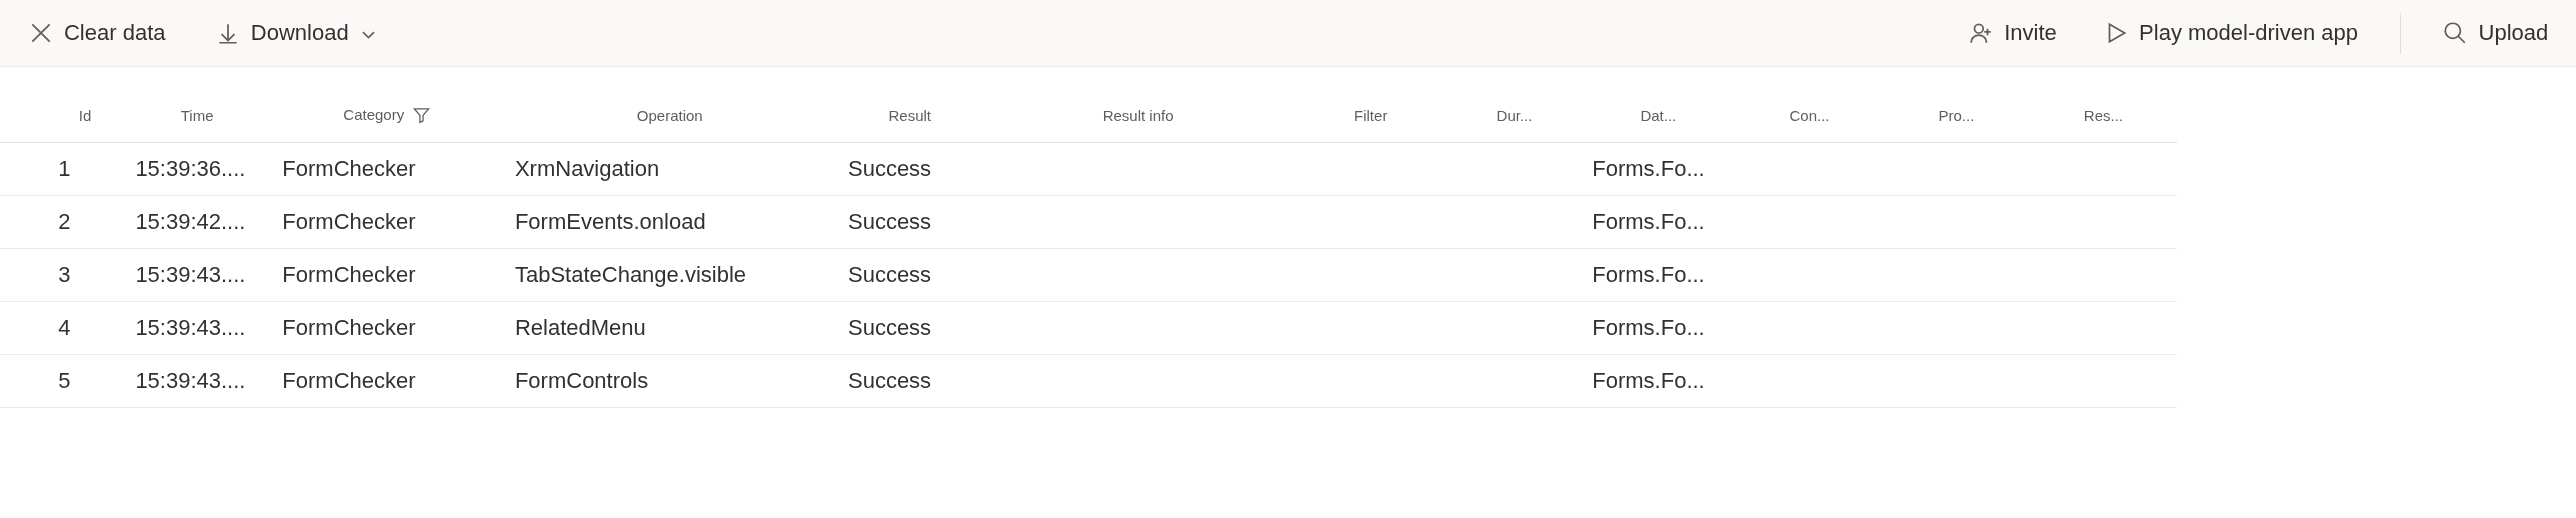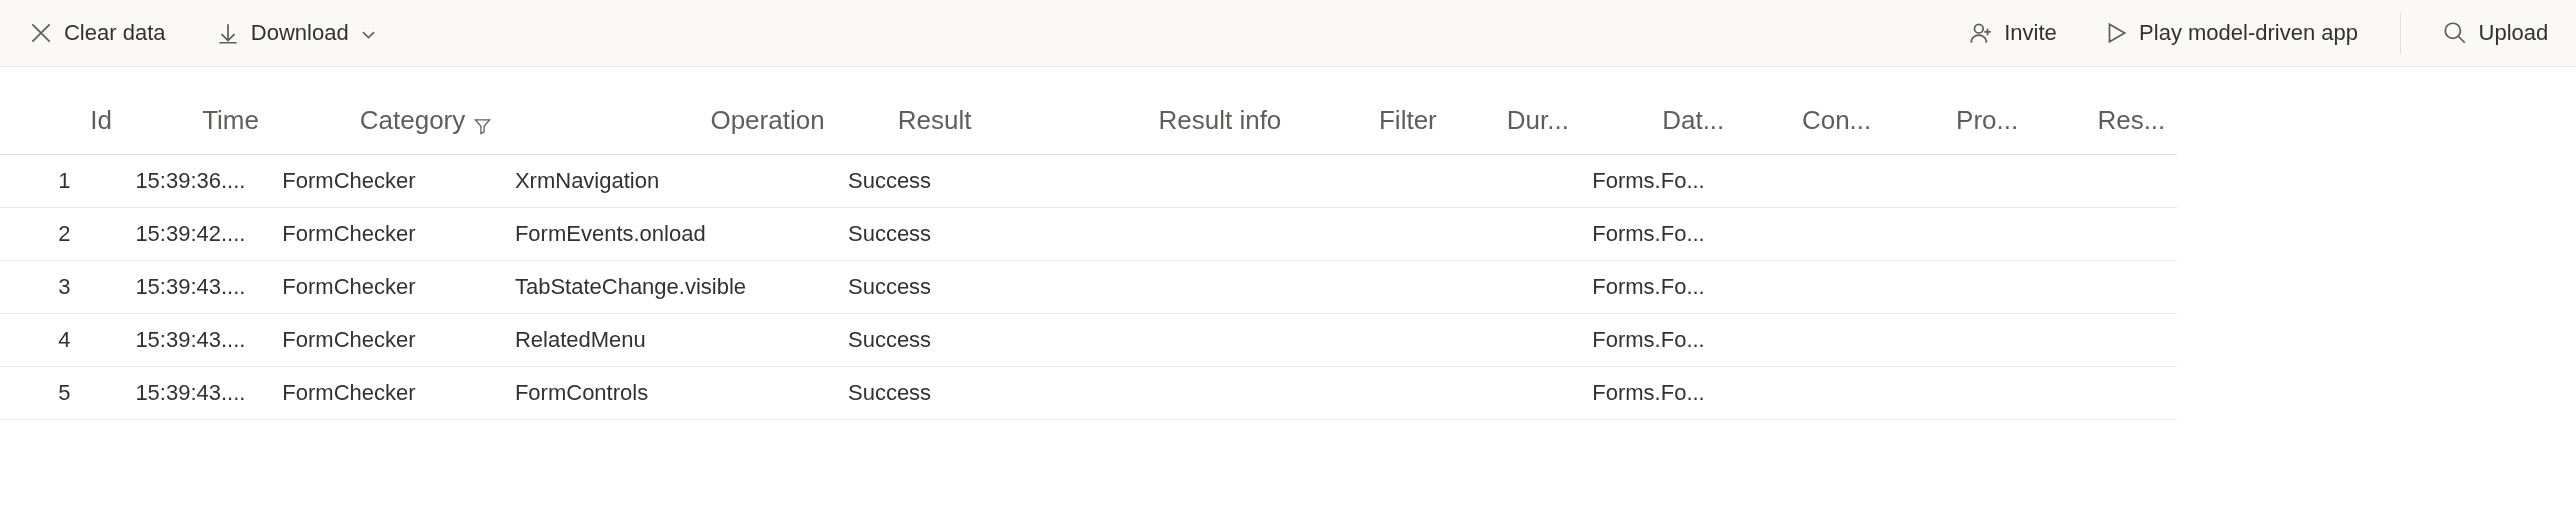--- a/index.html
+++ b/index.html
@@ -55,29 +55,29 @@
     .grid-wrap {
       padding: 0 0 0 0;
       width: 2177px;
     }
     table {
       border-collapse: collapse;
       width: 100%;
       table-layout: fixed;
     }
     thead th {
-      text-align: right;
+      text-align: center;
       font-weight: 400;
       color: #605e5c;
       padding: 38px 11.7px 17.6px 11.7px;
       border-bottom: 1.5px solid #e1dfdd;
       white-space: nowrap;
       overflow: hidden;
       text-overflow: ellipsis;
-      font-size: 26px;
+      font-size: 15px;
       vertical-align: bottom;
     }
     thead th .th-content { display: inline-flex; align-items: center; gap: 7.3px; }
     tbody td {
       padding: 13px 11.7px;
       border-bottom: 0.7px solid #edebe9;
       white-space: nowrap;
       overflow: hidden;
       text-overflow: ellipsis;
       color: #323130;

